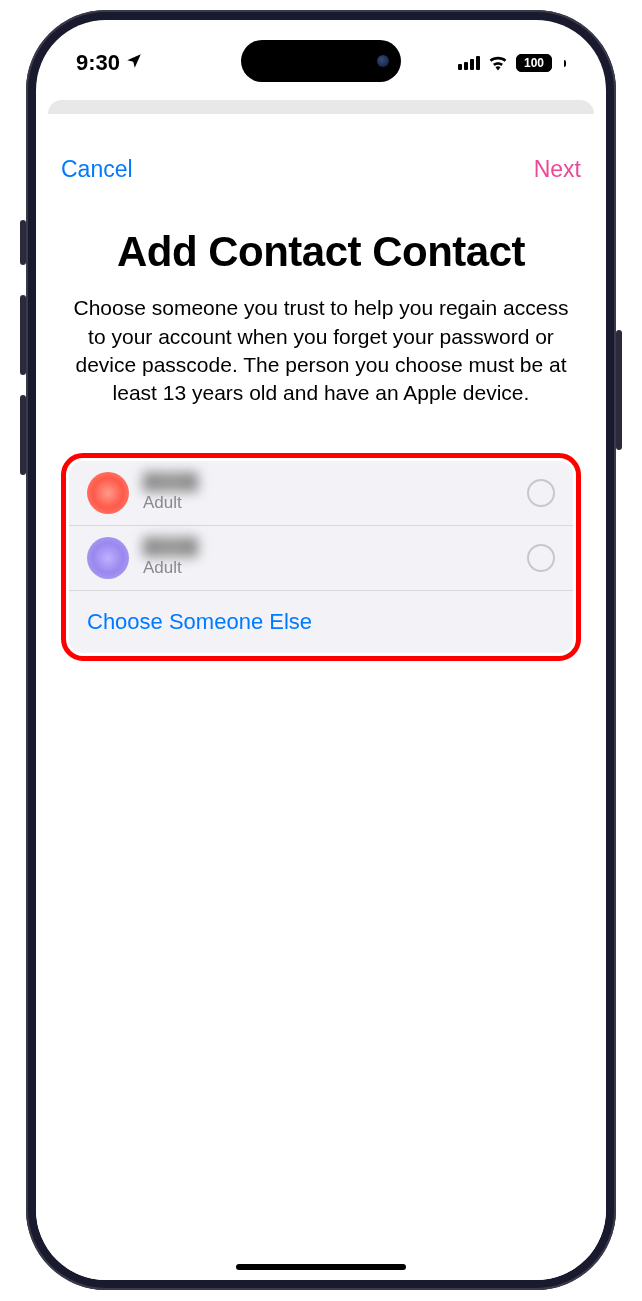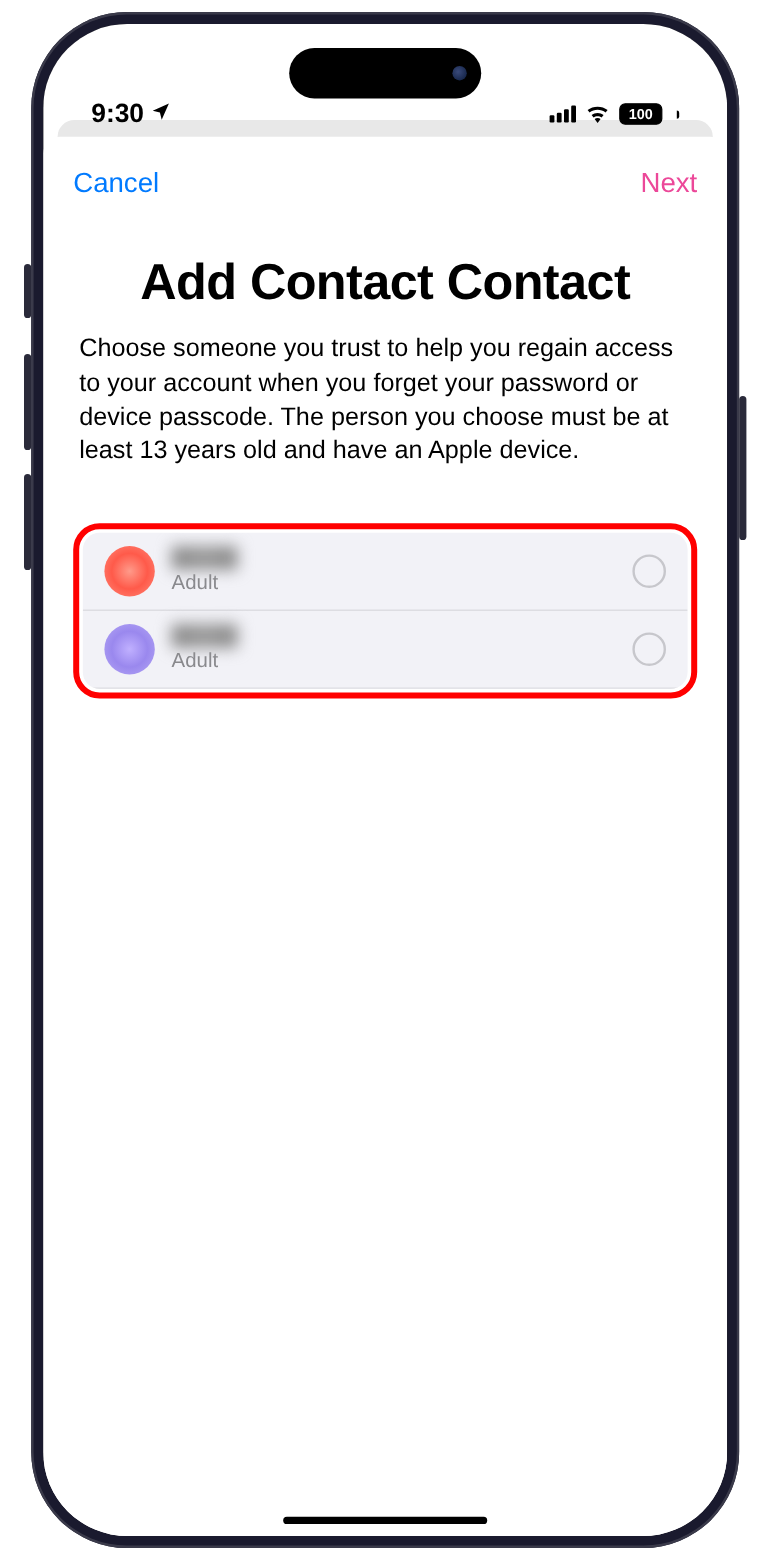--- a/index.html
+++ b/index.html
@@ -67,21 +67,20 @@
       top: 0;
       left: 0;
       right: 0;
       height: 70px;
       display: flex;
       justify-content: space-between;
       padding: 16px 40px 0;
       z-index: 50;
       color: #000;
       font-weight: 600;
-      margin-top: 32px;
     }
     .status-time {
       font-size: 22px;
       font-weight: 600;
       display: flex;
       align-items: center;
       gap: 5px;
     }
     .status-right {
       display: flex;
@@ -142,21 +141,21 @@
       margin: 0 12px;
     }
     .sheet {
       position: absolute;
       top: 94px;
       left: 0;
       right: 0;
       bottom: 0;
       background: #fff;
       border-radius: 14px 14px 0 0;
-      padding: 25px 25px 0;
+      padding: 42px 25px 0;
     }
     .nav-bar {
       display: flex;
       justify-content: space-between;
       align-items: center;
       font-size: 23px;
     }
     .nav-cancel {
       color: #007aff;
     }
@@ -166,20 +165,21 @@
     .title {
       font-size: 42px;
       font-weight: 700;
       text-align: center;
       margin-top: 45px;
       line-height: 1.15;
       letter-spacing: -0.5px;
     }
     .description {
       font-size: 21px;
+      text-align: center;
       margin-top: 18px;
       line-height: 1.35;
       color: #000;
       padding: 0 5px;
     }
     .contacts-wrapper {
       margin-top: 45px;
       border: 5px solid #ff0000;
       border-radius: 22px;
       padding: 3px;
@@ -326,20 +326,21 @@
 
             <div class="contact-row">
               <div class="avatar avatar-purple"></div>
               <div class="contact-info">
                 <div class="contact-name"></div>
                 <div class="contact-role">Adult</div>
               </div>
               <div class="radio"></div>
             </div>
 
+            <div class="choose-else">Choose Someone Else</div>
           </div>
         </div>
       </div>
 
       <div class="home-indicator"></div>
     </div>
   </div>
 </div>
 
 </body></html>

